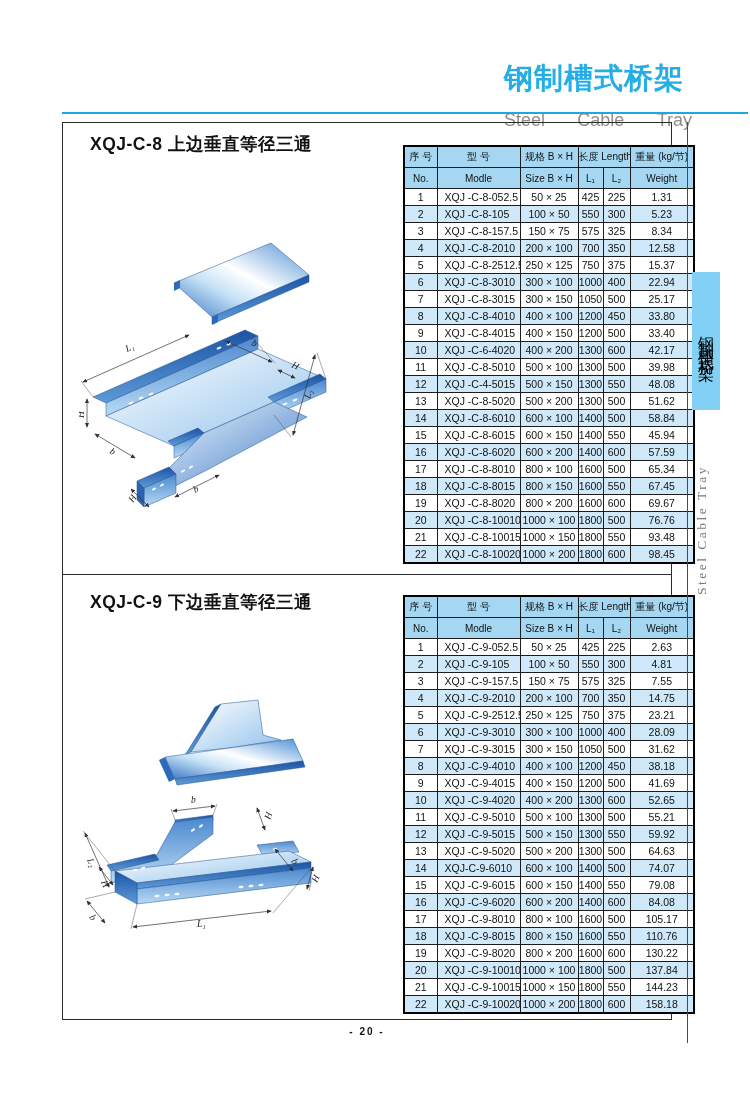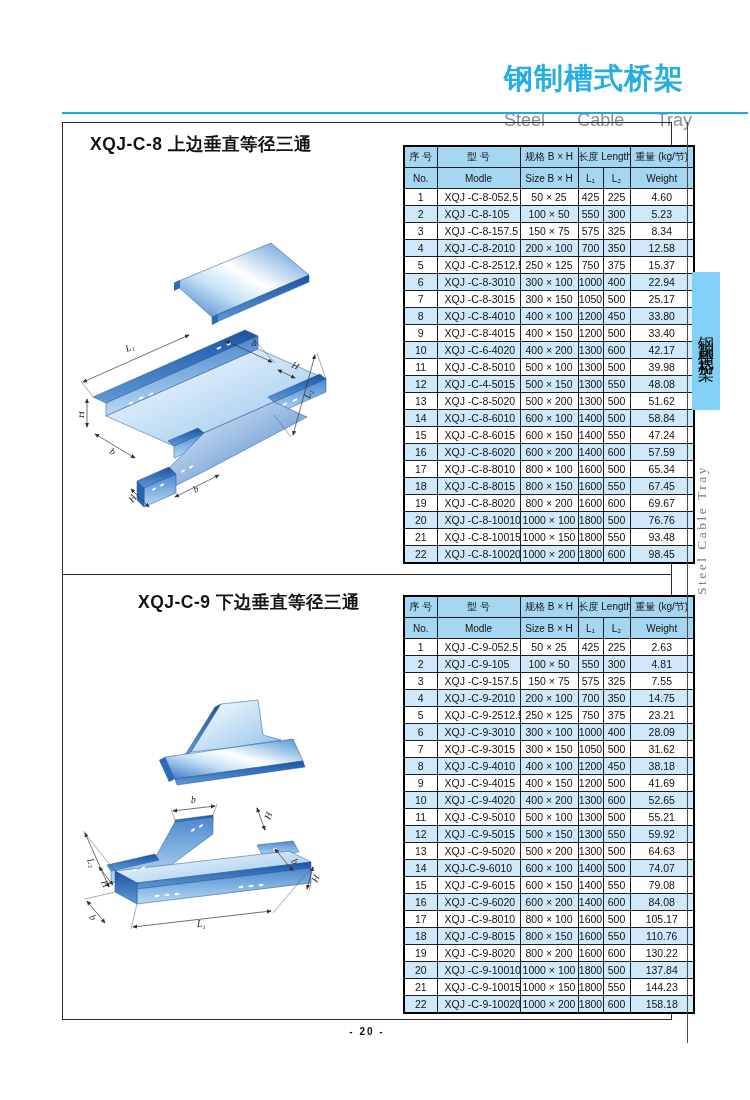--- a/index.html
+++ b/index.html
@@ -13,21 +13,21 @@
   .rule{position:absolute;left:62px;top:112px;width:686px;height:2px;background:#1ea7e2;}
 
   
   .frame{position:absolute;left:62px;top:122px;width:608px;height:896px;border:1px solid #2b2b2b;}
   .divider{position:absolute;left:0;right:0;top:451px;height:1px;background:#2b2b2b;}
   .section{position:absolute;left:0;width:100%;}
   #sec1{top:0;height:451px;}
   #sec2{top:452px;height:443px;}
   .sec-title-zh{position:absolute;left:27px;top:9px;font-size:17.5px;font-weight:bold;letter-spacing:.5px;white-space:nowrap;}
   .sec-title-en{position:absolute;left:27px;top:31px;font-size:12.5px;font-weight:bold;white-space:nowrap;}
-  #sec2 .sec-title-zh{top:15px;margin-left:48px;}
+  #sec2 .sec-title-zh{top:15px;}
   #sec2 .sec-title-en{top:37px;}
   .diagram{position:absolute;left:16px;top:108px;}
   #sec2 .diagram{top:102px;}
 
   
   .spec-table{position:absolute;left:305px;top:22px;border-collapse:collapse;table-layout:fixed;
               width:290px;border:2px solid #000;background:#fff;margin-left:35px;}
   #sec2 .spec-table{top:20px;}
   .spec-table th,.spec-table td{border:1px solid #1c1c1c;font-weight:normal;text-align:center;
               padding:0;overflow:hidden;white-space:nowrap;}
@@ -188,21 +188,21 @@
         </tr>
       </thead>
       <tbody>
 
           <tr>
             <td>1</td>
             <td class="model">XQJ -C-8-052.5</td>
             <td>50 × 25</td>
             <td>425</td>
             <td>225</td>
-            <td>4.60</td>
+            <td>1.31</td>
           </tr>
 
           <tr>
             <td>2</td>
             <td class="model">XQJ -C-8-105</td>
             <td>100 × 50</td>
             <td>550</td>
             <td>300</td>
             <td>5.23</td>
           </tr>
@@ -314,21 +314,21 @@
             <td>500</td>
             <td>58.84</td>
           </tr>
 
           <tr>
             <td>15</td>
             <td class="model">XQJ -C-8-6015</td>
             <td>600 × 150</td>
             <td>1400</td>
             <td>550</td>
-            <td>47.24</td>
+            <td>45.94</td>
           </tr>
 
           <tr>
             <td>16</td>
             <td class="model">XQJ -C-8-6020</td>
             <td>600 × 200</td>
             <td>1400</td>
             <td>600</td>
             <td>57.59</td>
           </tr>

